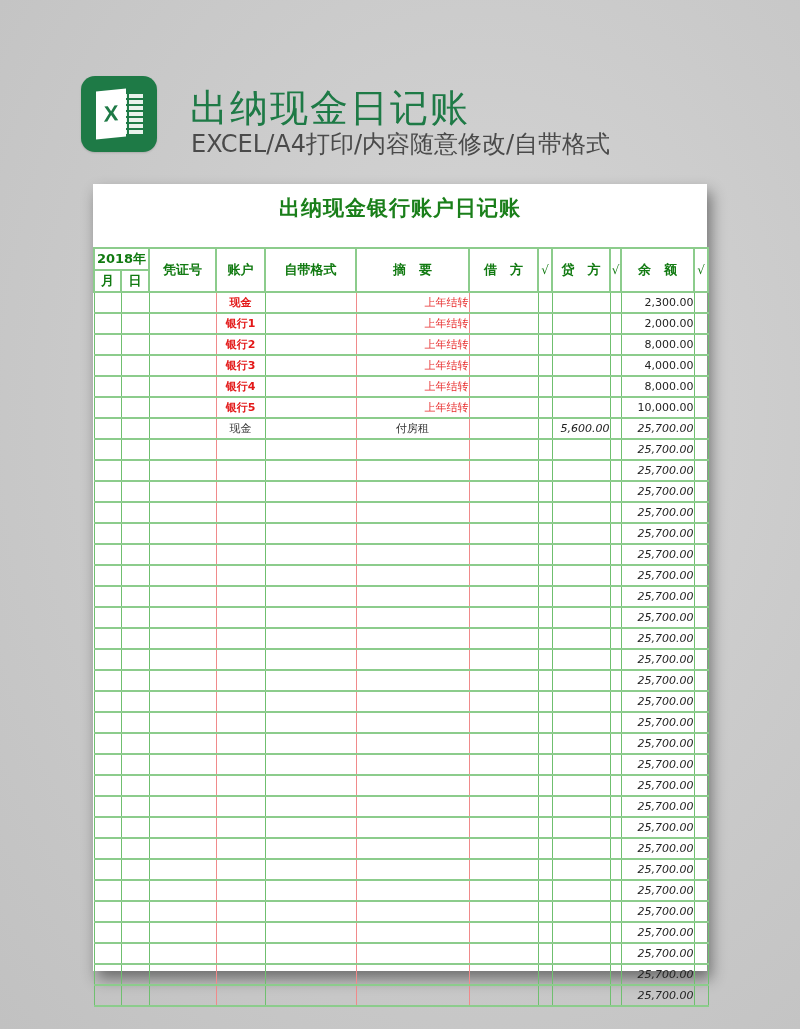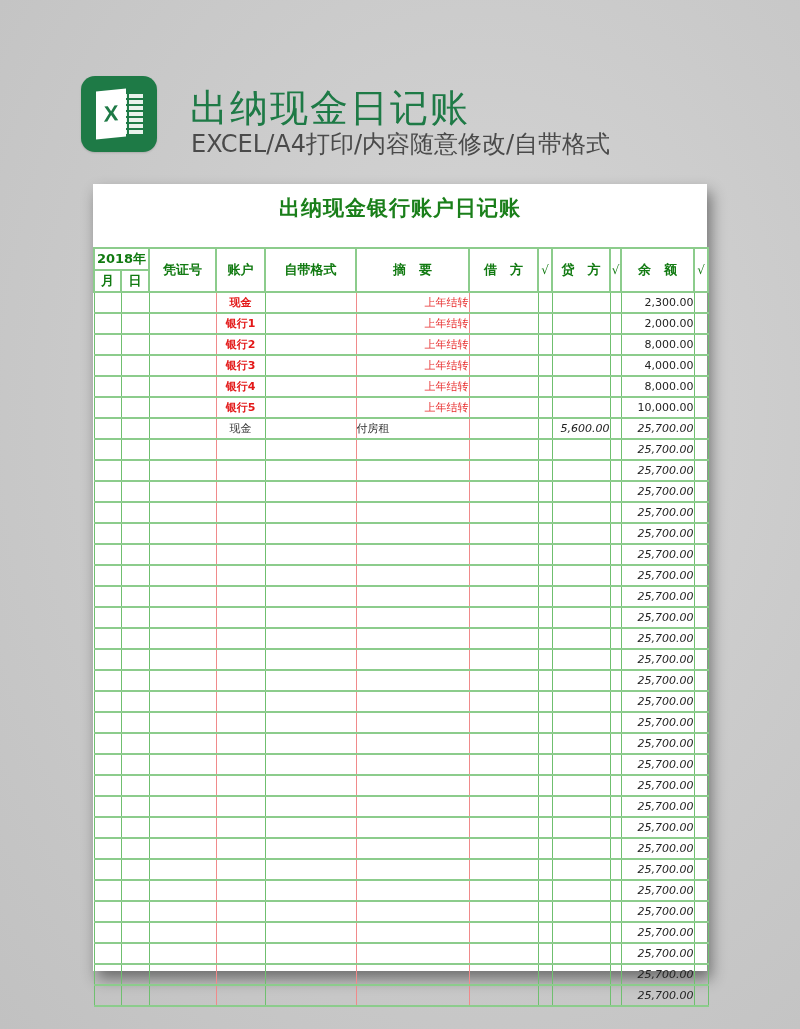--- a/index.html
+++ b/index.html
@@ -60,21 +60,21 @@
     table.ledger th {
       color: #117a11; font-weight: bold; font-size: 13px; text-align: center;
       height: 20px; border: 2px solid #8ccc8c;
     }
     table.ledger td { height: 19px; }
     td.red-l { border-left-color: #f08a8a !important; }
     td.red-r { border-right-color: #f08a8a !important; }
     td.acct-special { color: #e31818; font-weight: bold; text-align: center; }
     td.acct-normal { color: #333333; text-align: center; }
     td.summary-special { color: #e83030; text-align: right; }
-    td.summary-normal { color: #333333; }
+    td.summary-normal { color: #333333; text-align: center; }
     td.num { text-align: right; padding-right: 3px; color: #222222; }
     td.num.italic { font-style: italic; }
     tr.data-row td { border-top: 2px solid #8ccc8c; border-bottom: 2px solid #8ccc8c; }
   </style>
 </head>
 <body>
 
 <div class="excel-icon">
   <div class="sheet-grid"></div>
   <div class="page">X</div>

